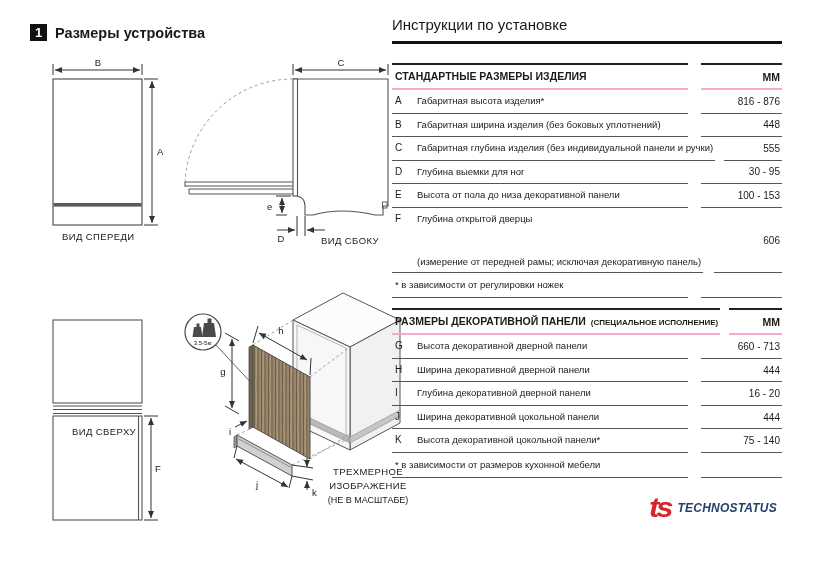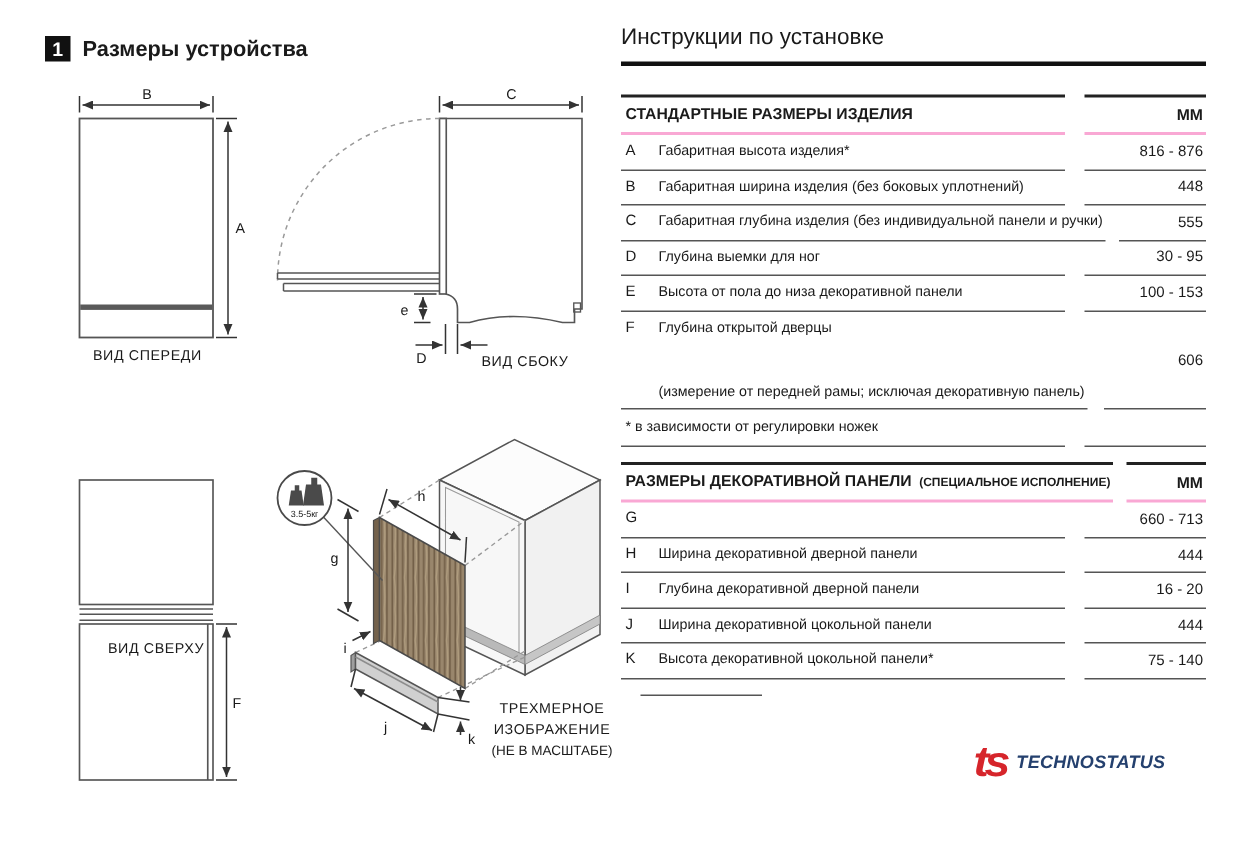--- a/index.html
+++ b/index.html
@@ -5,21 +5,21 @@
   html,body{margin:0;padding:0;background:#e8e8e8;}
   .page{
     position:relative;width:840px;height:566px;background:#ffffff;
     font-family:"Liberation Sans", sans-serif;color:#1a1a1a;overflow:hidden;
   }
   
   .left-header{position:absolute;left:30px;top:24px;display:flex;align-items:center;gap:8px;}
   .badge{width:17px;height:17px;background:#111;color:#fff;font-weight:bold;font-size:13px;
          display:flex;align-items:center;justify-content:center;}
   .left-title{font-weight:bold;font-size:14.5px;}
-  .right-col{position:absolute;left:414px;top:16px;width:390px;}
+  .right-col{position:absolute;left:392px;top:16px;width:390px;}
   .right-title{font-size:15px;padding-bottom:8px;border-bottom:3px solid #111;}
   
   .dim-table{margin-top:19px;}
   .dim-table.second{margin-top:10px;}
   .trow{display:flex;align-items:stretch;}
   .tleft{flex:1;display:flex;gap:5px;padding:5px 2px 5px 3px;border-bottom:1px solid #555;
          font-size:9.5px;line-height:1.25;white-space:nowrap;}
   .tsp{width:13px;}
   .tval{width:77px;border-bottom:1px solid #555;text-align:left;padding:5px 2px;font-size:10px;
         display:flex;align-items:center;justify-content:flex-end;}
@@ -319,20 +319,21 @@
         <div class="tleft">
             <span>РАЗМЕРЫ ДЕКОРАТИВНОЙ ПАНЕЛИ</span>
           <span class="tsuffix">(СПЕЦИАЛЬНОЕ ИСПОЛНЕНИЕ)</span>
           </div>
         <div class="tsp"></div>
         <div class="tval">ММ</div>
       </div>
       <div class="trow">
         <div class="tleft">
             <span class="tkey">G</span>
+            <span>Высота декоративной дверной панели</span>
           </div>
         <div class="tsp"></div>
           <div class="tval">660 - 713</div>
       </div>
       <div class="trow">
         <div class="tleft">
             <span class="tkey">H</span>
             <span>Ширина декоративной дверной панели</span>
           </div>
         <div class="tsp"></div>
@@ -356,20 +357,23 @@
       </div>
       <div class="trow">
         <div class="tleft">
             <span class="tkey">K</span>
             <span>Высота декоративной цокольной панели*</span>
           </div>
         <div class="tsp"></div>
           <div class="tval">75 - 140</div>
       </div>
       <div class="trow tfoot">
+        <div class="tleft">
+            <span>* в зависимости от размеров кухонной мебели</span>
+          </div>
         <div class="tsp"></div>
           <div class="tval"></div>
       </div>
     </div>
   </div>
 
   <div class="logo">
     <span class="logo-mark">ts</span>
     <span class="logo-name">TECHNOSTATUS</span>
   </div>

